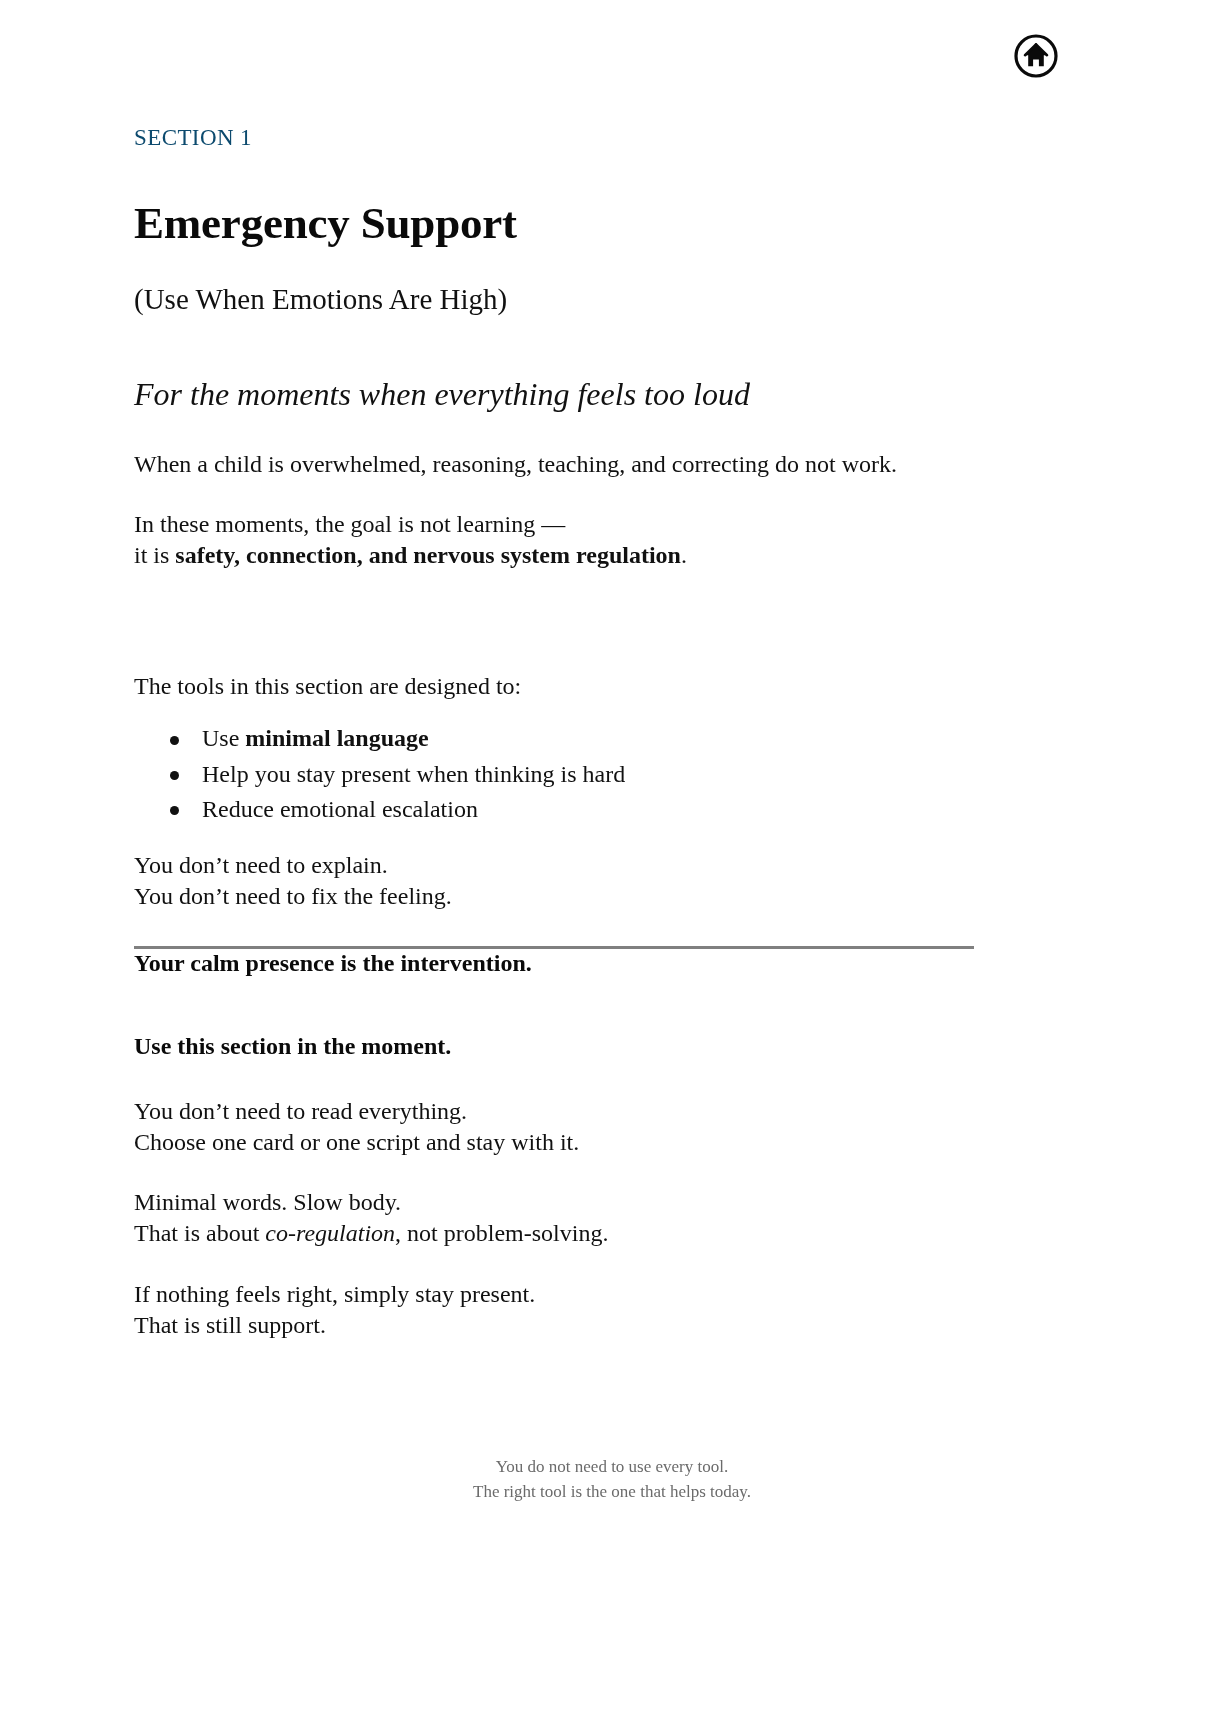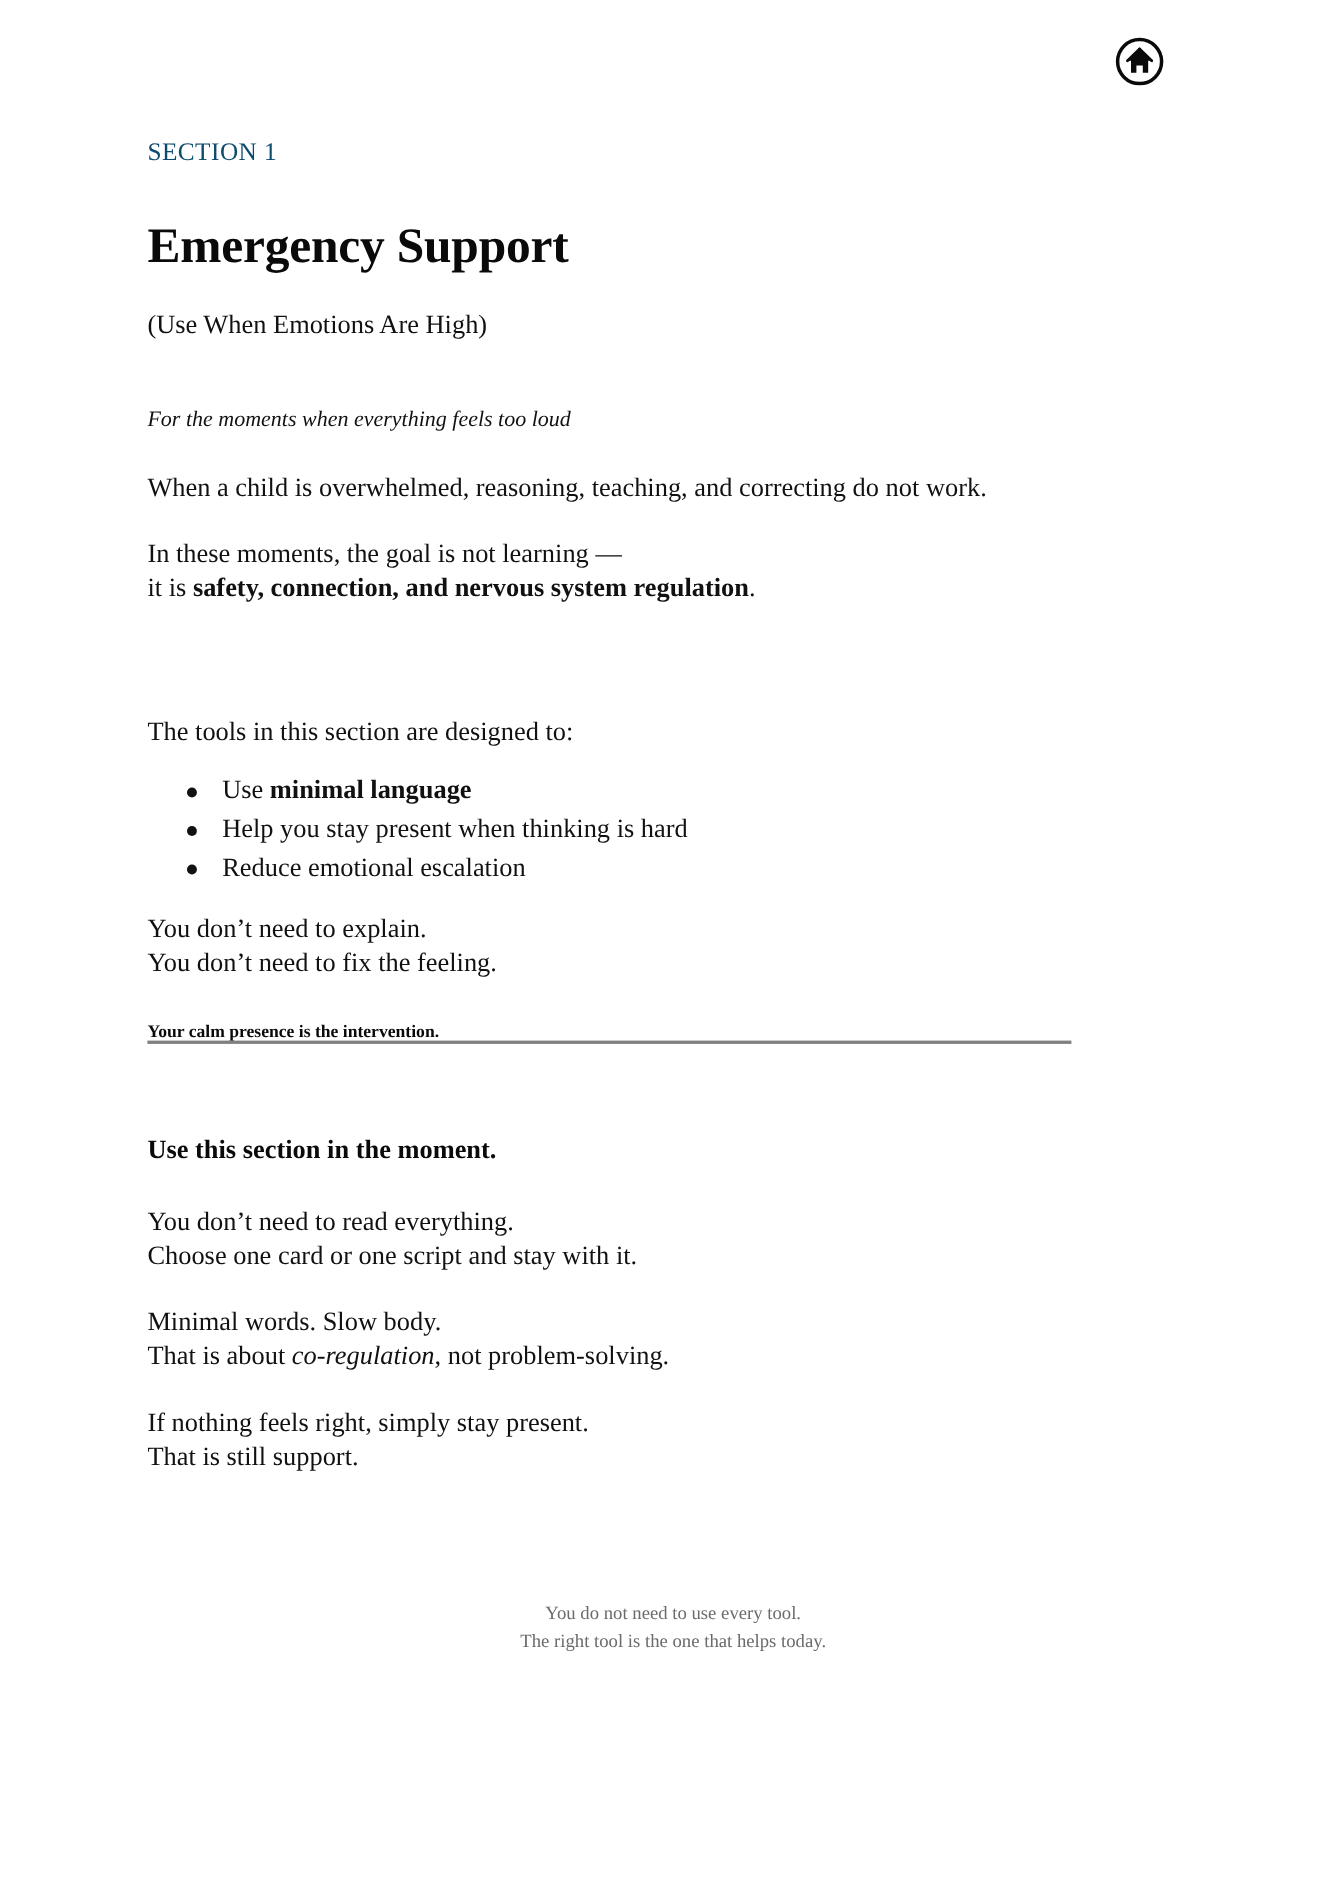--- a/index.html
+++ b/index.html
@@ -52,27 +52,27 @@
   h1.doc-title {
     font-size: 45px;
     font-weight: bold;
     letter-spacing: -0.2px;
     margin: 0 0 34px 0;
     line-height: 1.1;
     color: #0a0a0a;
   }
 
   .subtitle {
-    font-size: 24px;
+    font-size: 29px;
     margin: 0 0 60px 0;
     color: #111111;
   }
 
   .lede {
-    font-size: 20px;
+    font-size: 32px;
     font-style: italic;
     margin: 0 0 36px 0;
     color: #111111;
   }
 
   p.body {
     font-size: 24px;
     line-height: 1.28;
     margin: 0 0 30px 0;
     color: #111111;
@@ -98,21 +98,21 @@
     position: absolute;
     left: 0;
     top: 0.52em;
     width: 9px;
     height: 9px;
     background: #111111;
     border-radius: 50%;
   }
 
   .strong-line {
-    font-size: 16px;
+    font-size: 24px;
     font-weight: bold;
     margin: 38px 0 0 0;
     color: #0a0a0a;
   }
 
   hr.divider {
     border: none;
     border-top: 3px solid #808080;
     margin: 0;
     width: 840px;

